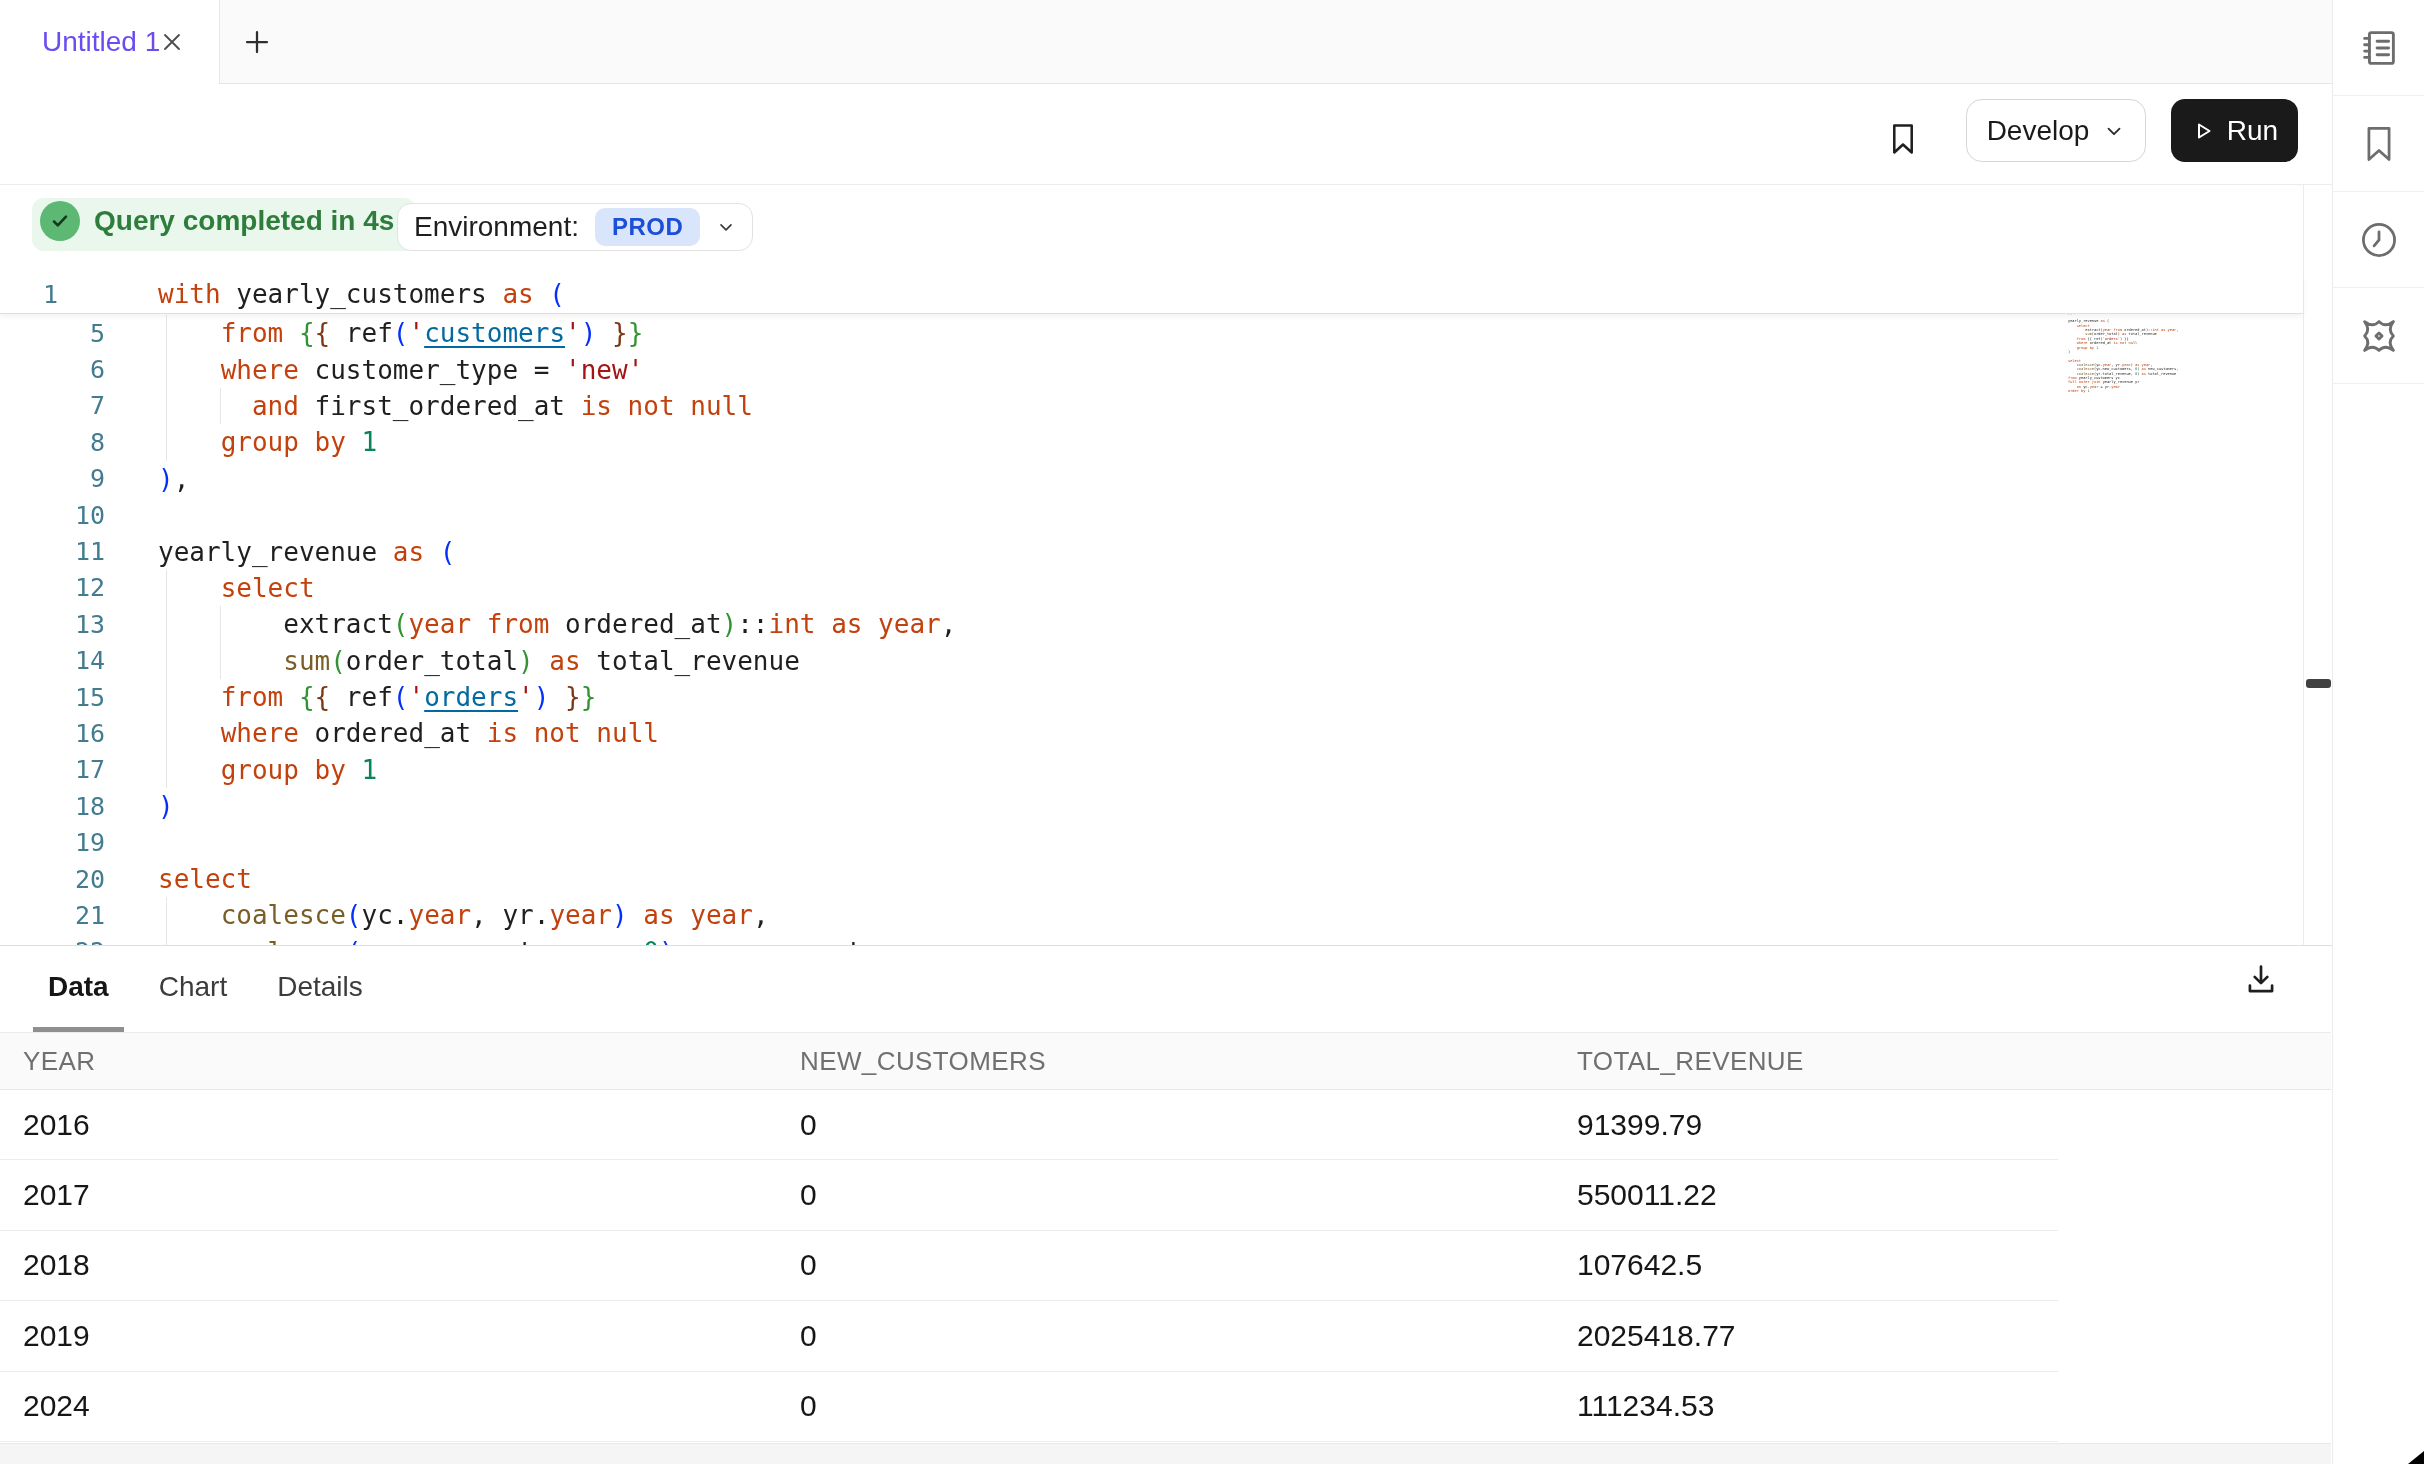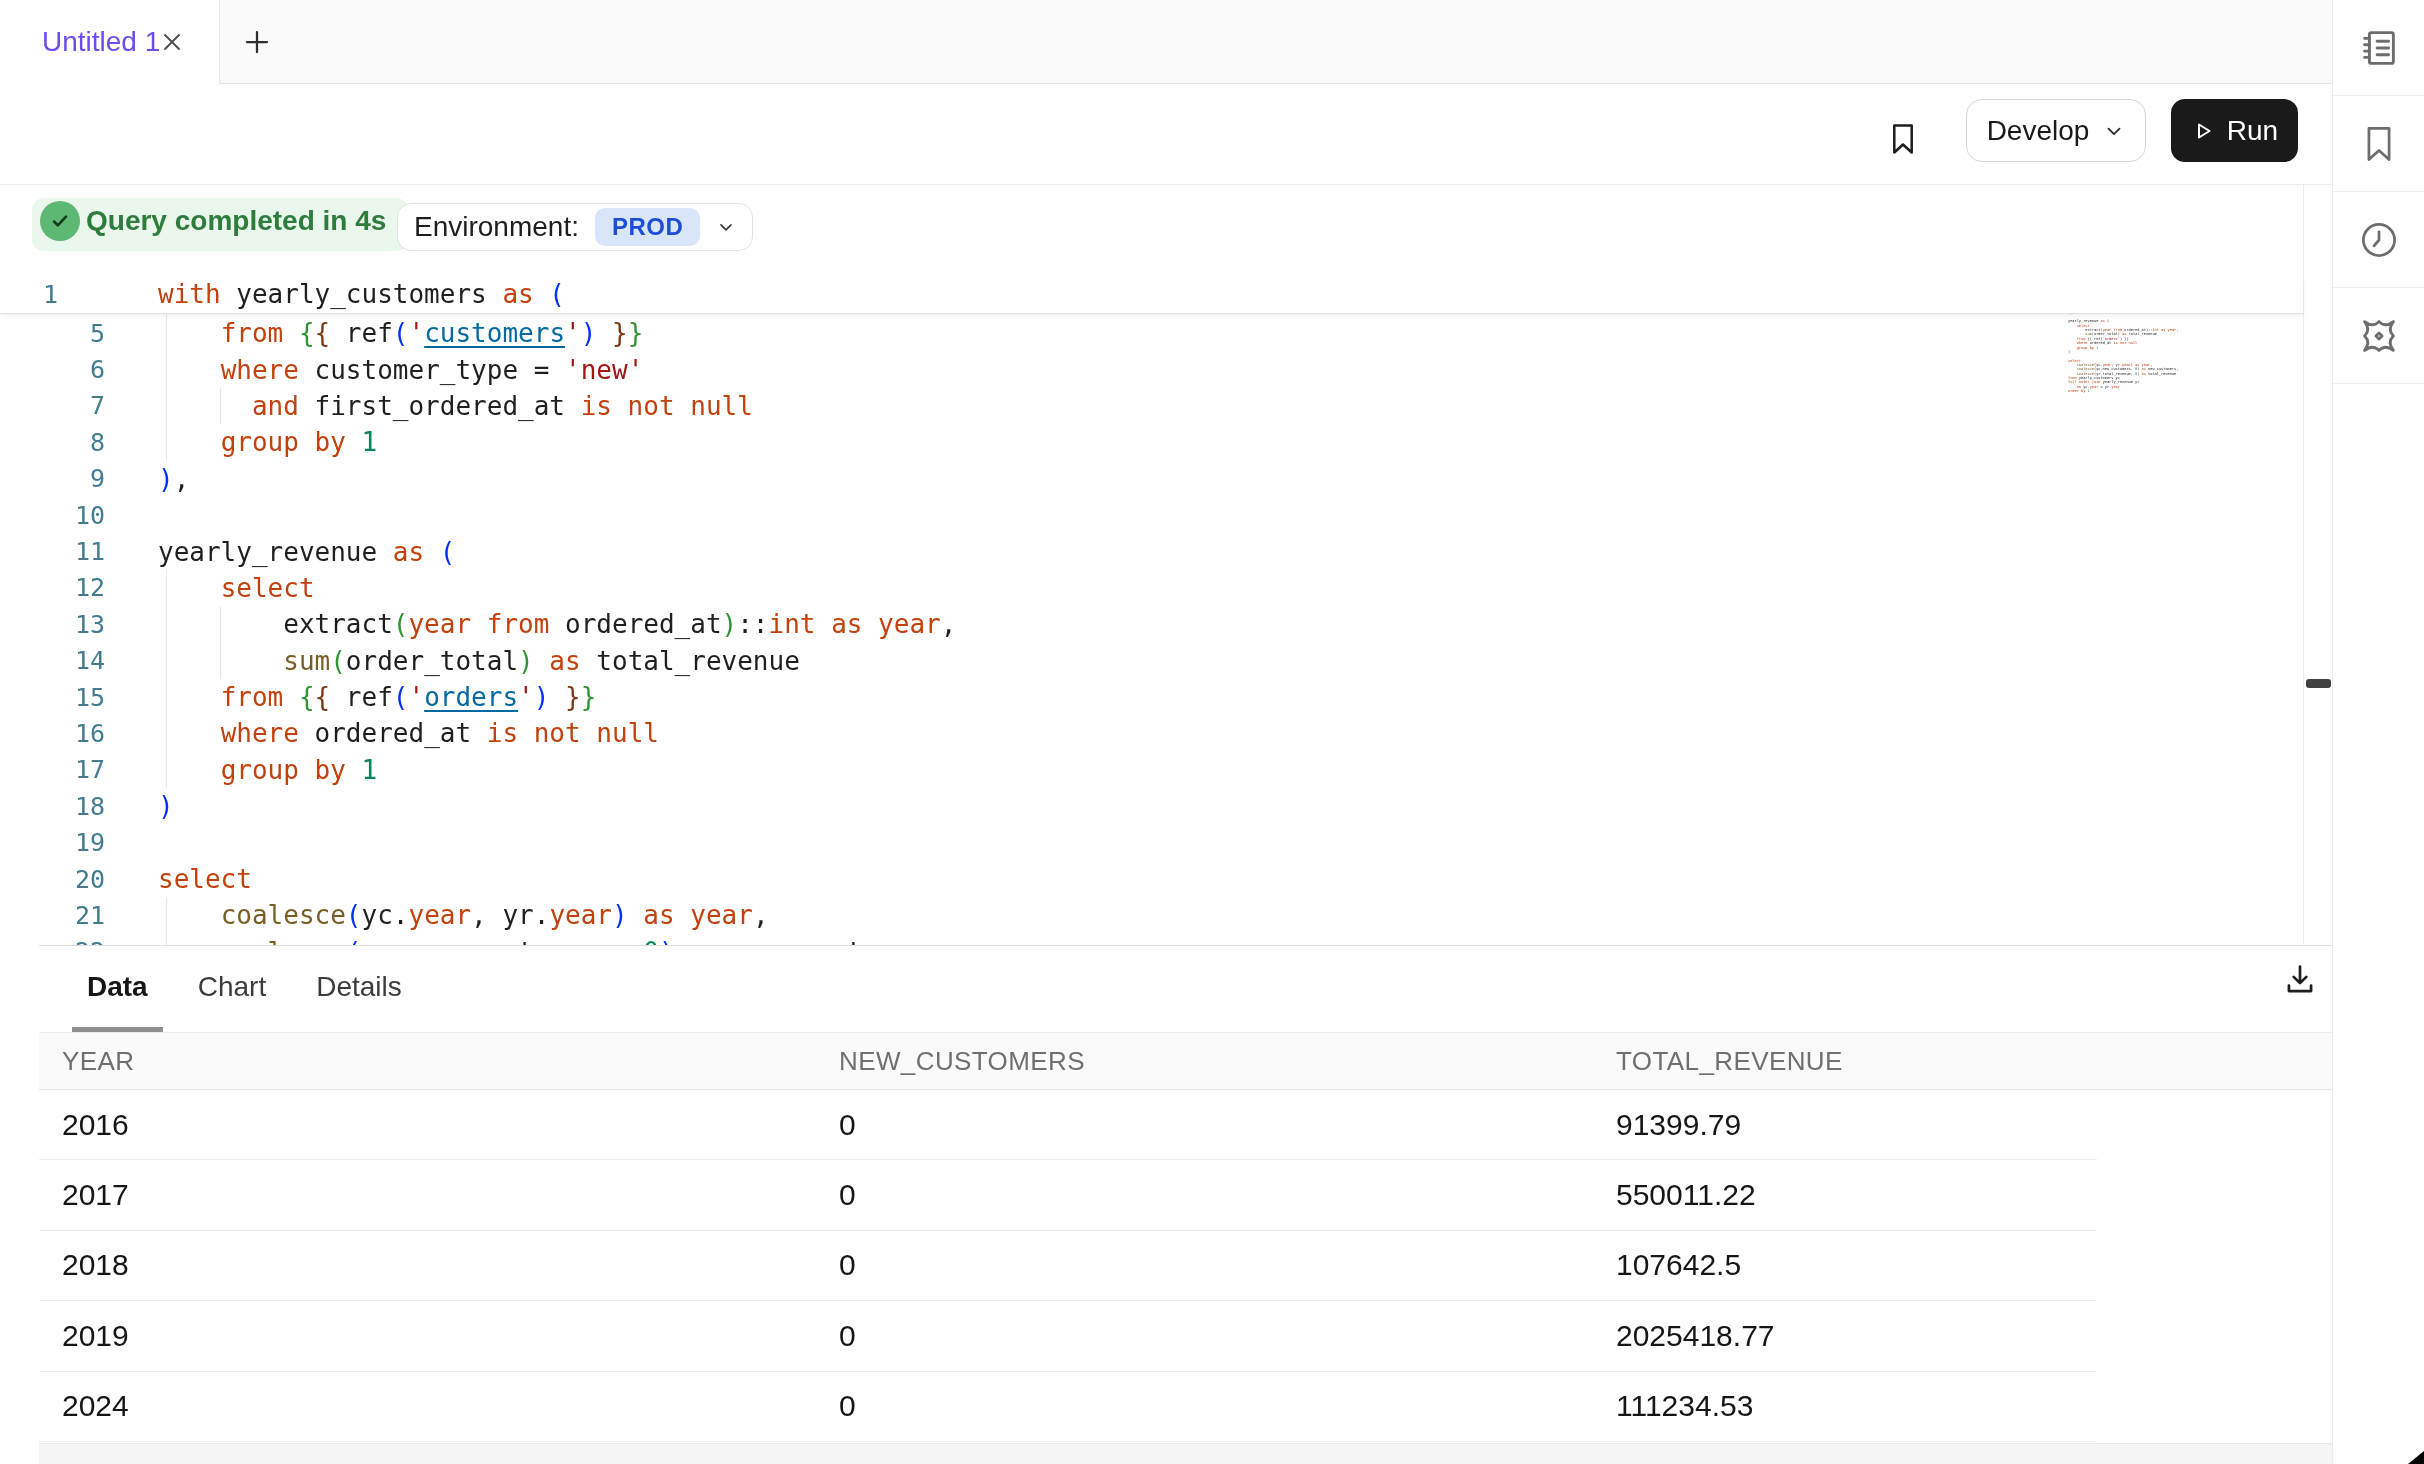--- a/index.html
+++ b/index.html
@@ -23,21 +23,21 @@
   .btn-develop{position:absolute;left:1966px;top:15px;width:180px;height:63px;box-sizing:border-box;
                border:1.5px solid #d6d6d6;border-radius:16px;background:#fff;display:flex;
                align-items:center;justify-content:center;gap:14px;font-size:28px;color:#1a1a1a;}
   .btn-run{position:absolute;left:2171px;top:15px;width:127px;height:63px;background:#1a1a1a;
            border-radius:14px;display:flex;align-items:center;justify-content:center;gap:12px;
            color:#fff;font-size:28px;font-weight:500;}
 
   
   .editor{position:absolute;left:0;top:185px;width:2332px;height:760px;background:#fff;overflow:hidden;}
   .badge-success{position:absolute;left:32px;top:13px;height:53px;border-radius:12px;background:#e9f7ed;
-                 display:flex;align-items:center;gap:6px;padding:0 22px 8px 8px;box-sizing:border-box;}
+                 display:flex;align-items:center;gap:14px;padding:0 22px 8px 8px;box-sizing:border-box;}
   .badge-circle{width:40px;height:40px;border-radius:50%;background:#5cb873;display:flex;
                 align-items:center;justify-content:center;}
   .badge-text{font-size:28px;font-weight:600;color:#2e7d3c;}
   .env-ctl{position:absolute;left:397px;top:18px;height:48px;box-sizing:border-box;
            border:1.5px solid #e2e2e2;border-radius:14px;background:#fff;display:flex;
            align-items:center;gap:16px;padding:0 16px;}
   .env-label{font-size:28px;color:#1e1e1e;font-weight:500;}
   .env-pill{background:#d8e5fa;color:#1d4ed8;font-weight:700;font-size:24px;border-radius:10px;
             padding:5px 17px;letter-spacing:.5px;}
   .env-chevron{color:#3a3a3a;}
@@ -65,21 +65,21 @@
            font-family:"DejaVu Sans Mono","Liberation Mono",monospace;font-size:3.6px;line-height:4.35px;}
   .mm-line{white-space:pre;height:4.35px;}
 
   
   .gutter{position:absolute;right:0;top:0;width:29px;height:760px;background:#fff;
           border-left:1px solid #ececec;box-sizing:border-box;}
   .gutter-handle{position:absolute;left:2px;top:494px;width:25px;height:9px;background:#414141;border-radius:3px;}
 
   
   .results{position:absolute;left:0;top:945px;width:2332px;height:519px;background:#fff;
-           border-top:1px solid #dedede;box-sizing:border-box;margin-left:39px;}
+           border-top:1px solid #dedede;box-sizing:border-box;}
   .rtabs{position:absolute;left:0;top:0;height:86px;display:flex;align-items:stretch;padding-left:33px;gap:20px;}
   .rtab{display:flex;align-items:center;padding:0 15px;font-size:28px;color:#3c3c3c;
         border-bottom:5px solid transparent;box-sizing:border-box;}
   .rtab.active{color:#161616;font-weight:600;border-bottom-color:#8f8f8f;}
   .dl-icon{position:absolute;left:2242px;top:15px;width:38px;height:38px;color:#1f1f1f;}
   .thead{position:absolute;left:0;top:86px;width:2331px;height:58px;background:#fafafa;
          border-top:1px solid #ececec;border-bottom:1px solid #e8e8e8;box-sizing:border-box;
          display:grid;grid-template-columns:780px 797px 754px;align-items:center;}
   .thead > div{font-size:26px;font-weight:500;color:#707070;letter-spacing:.4px;}
   .tbody{position:absolute;left:0;top:144px;width:2058px;}

